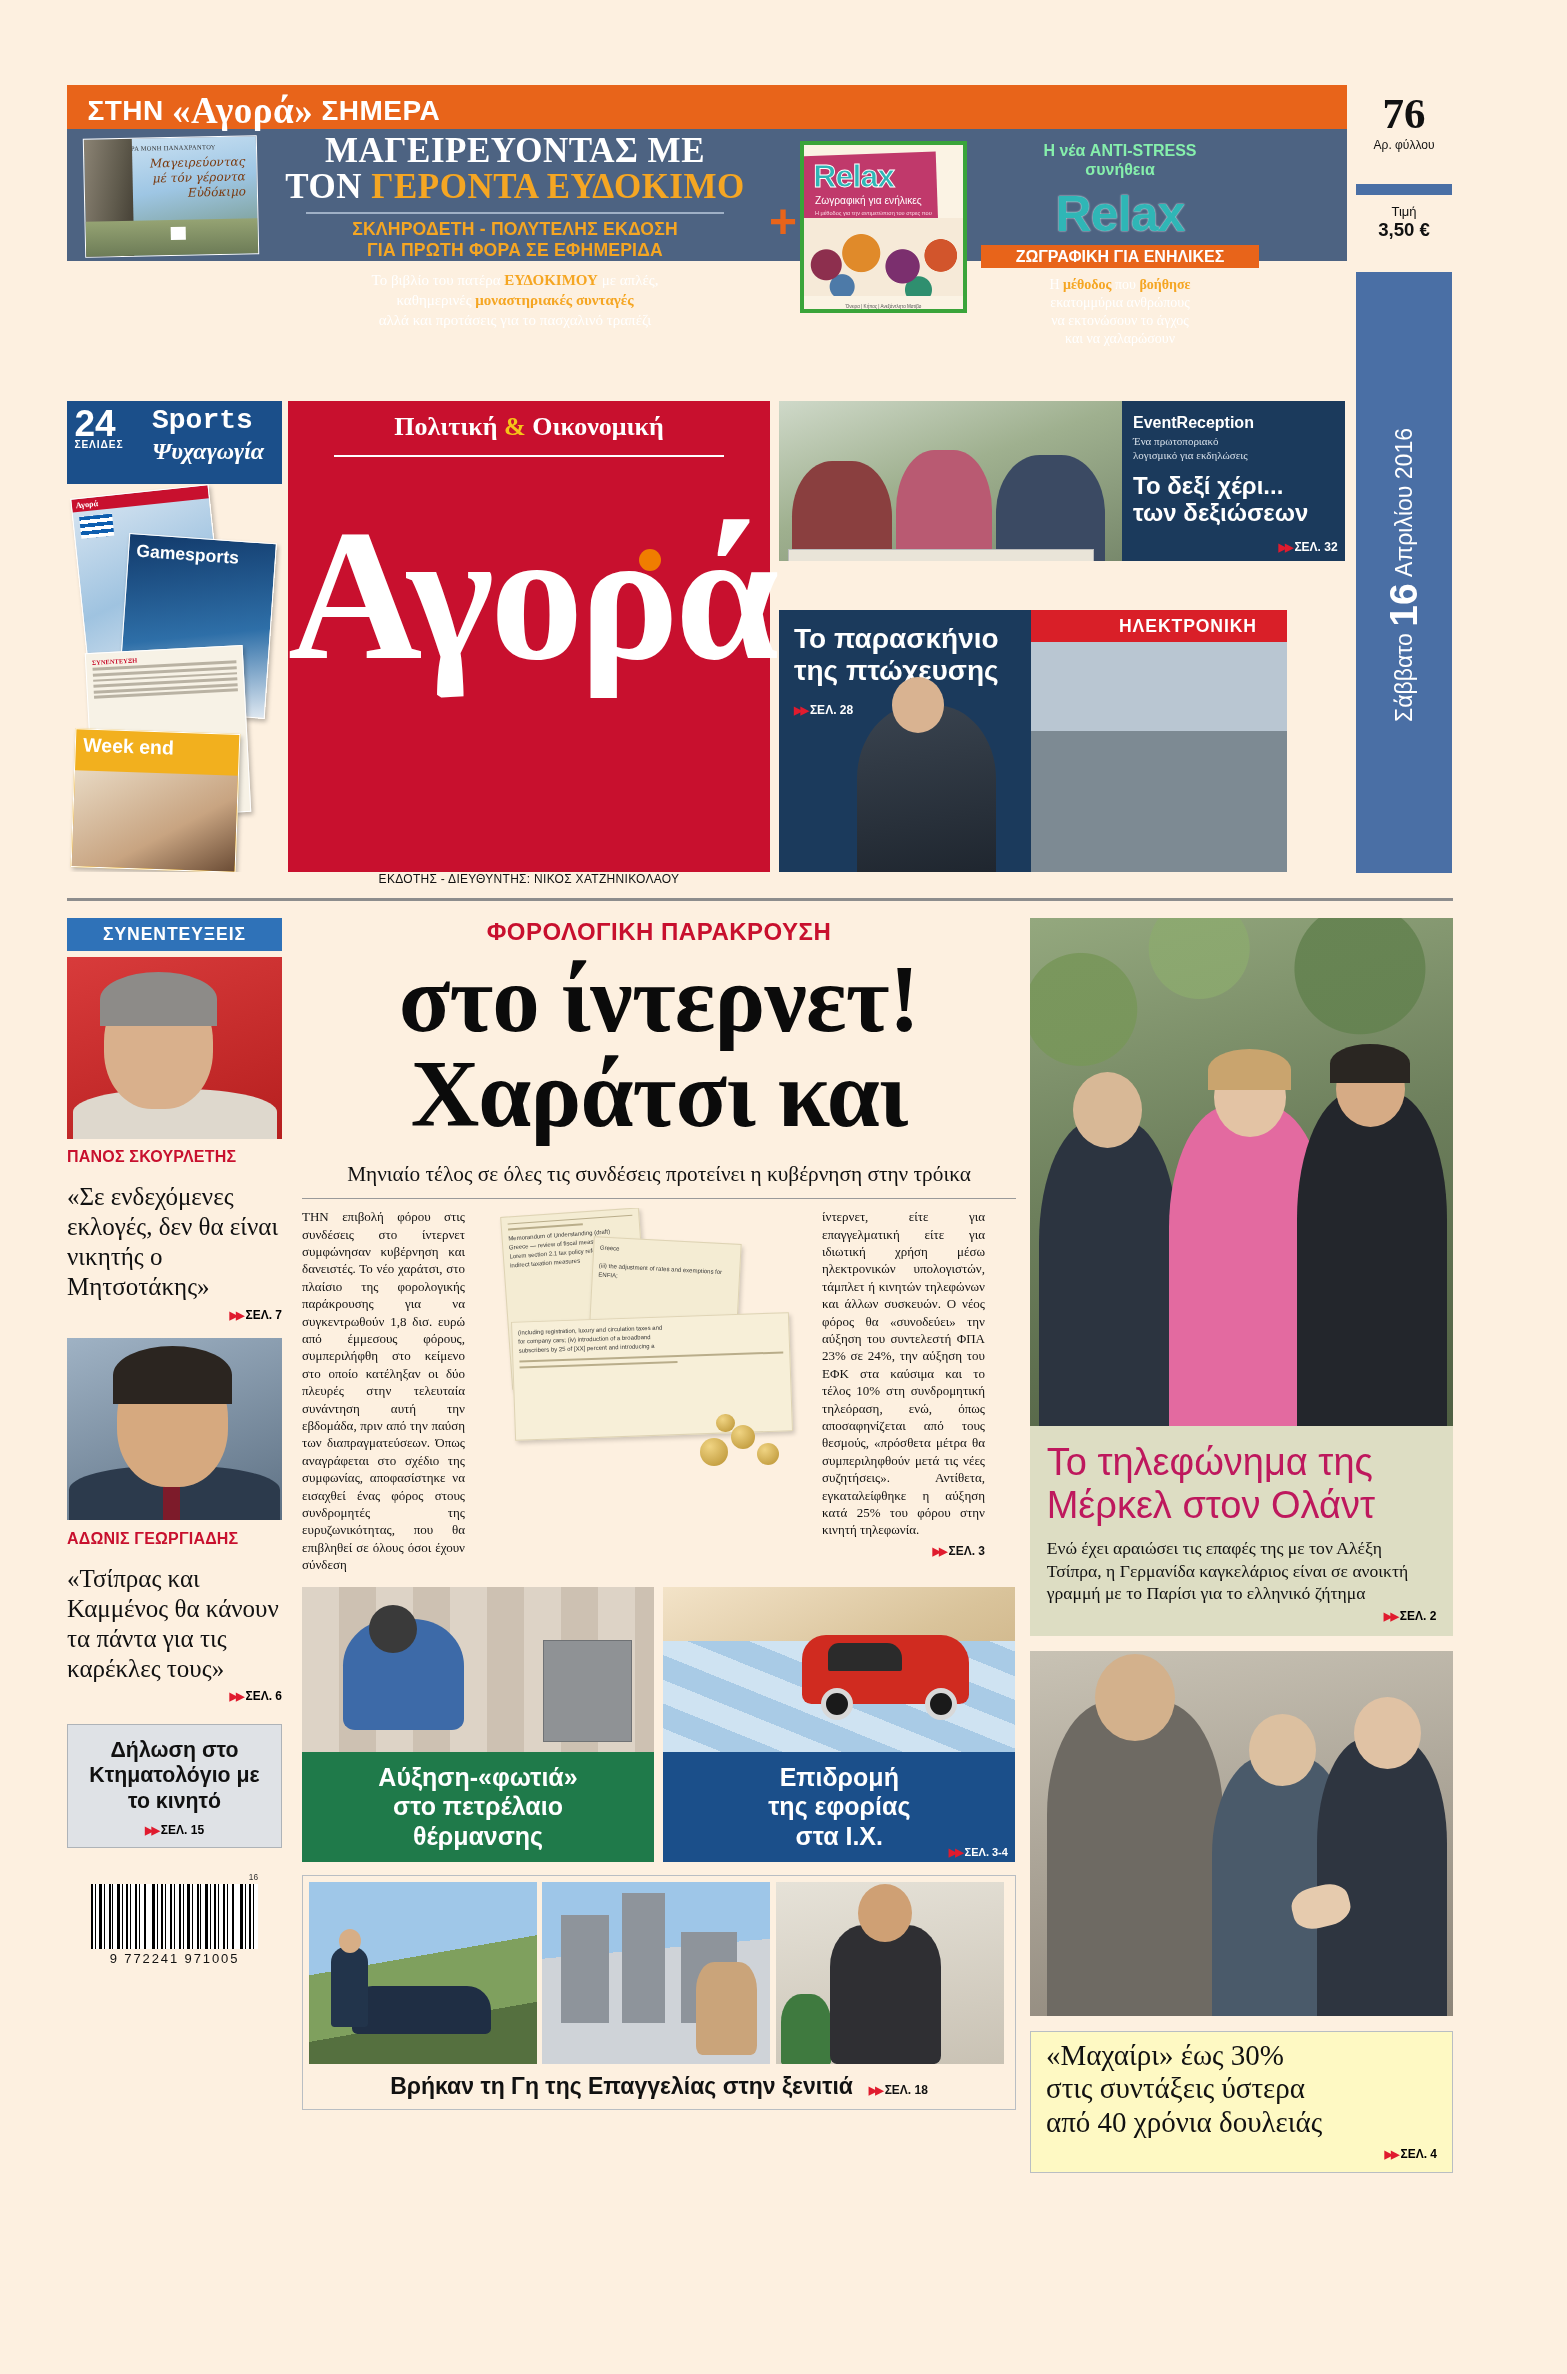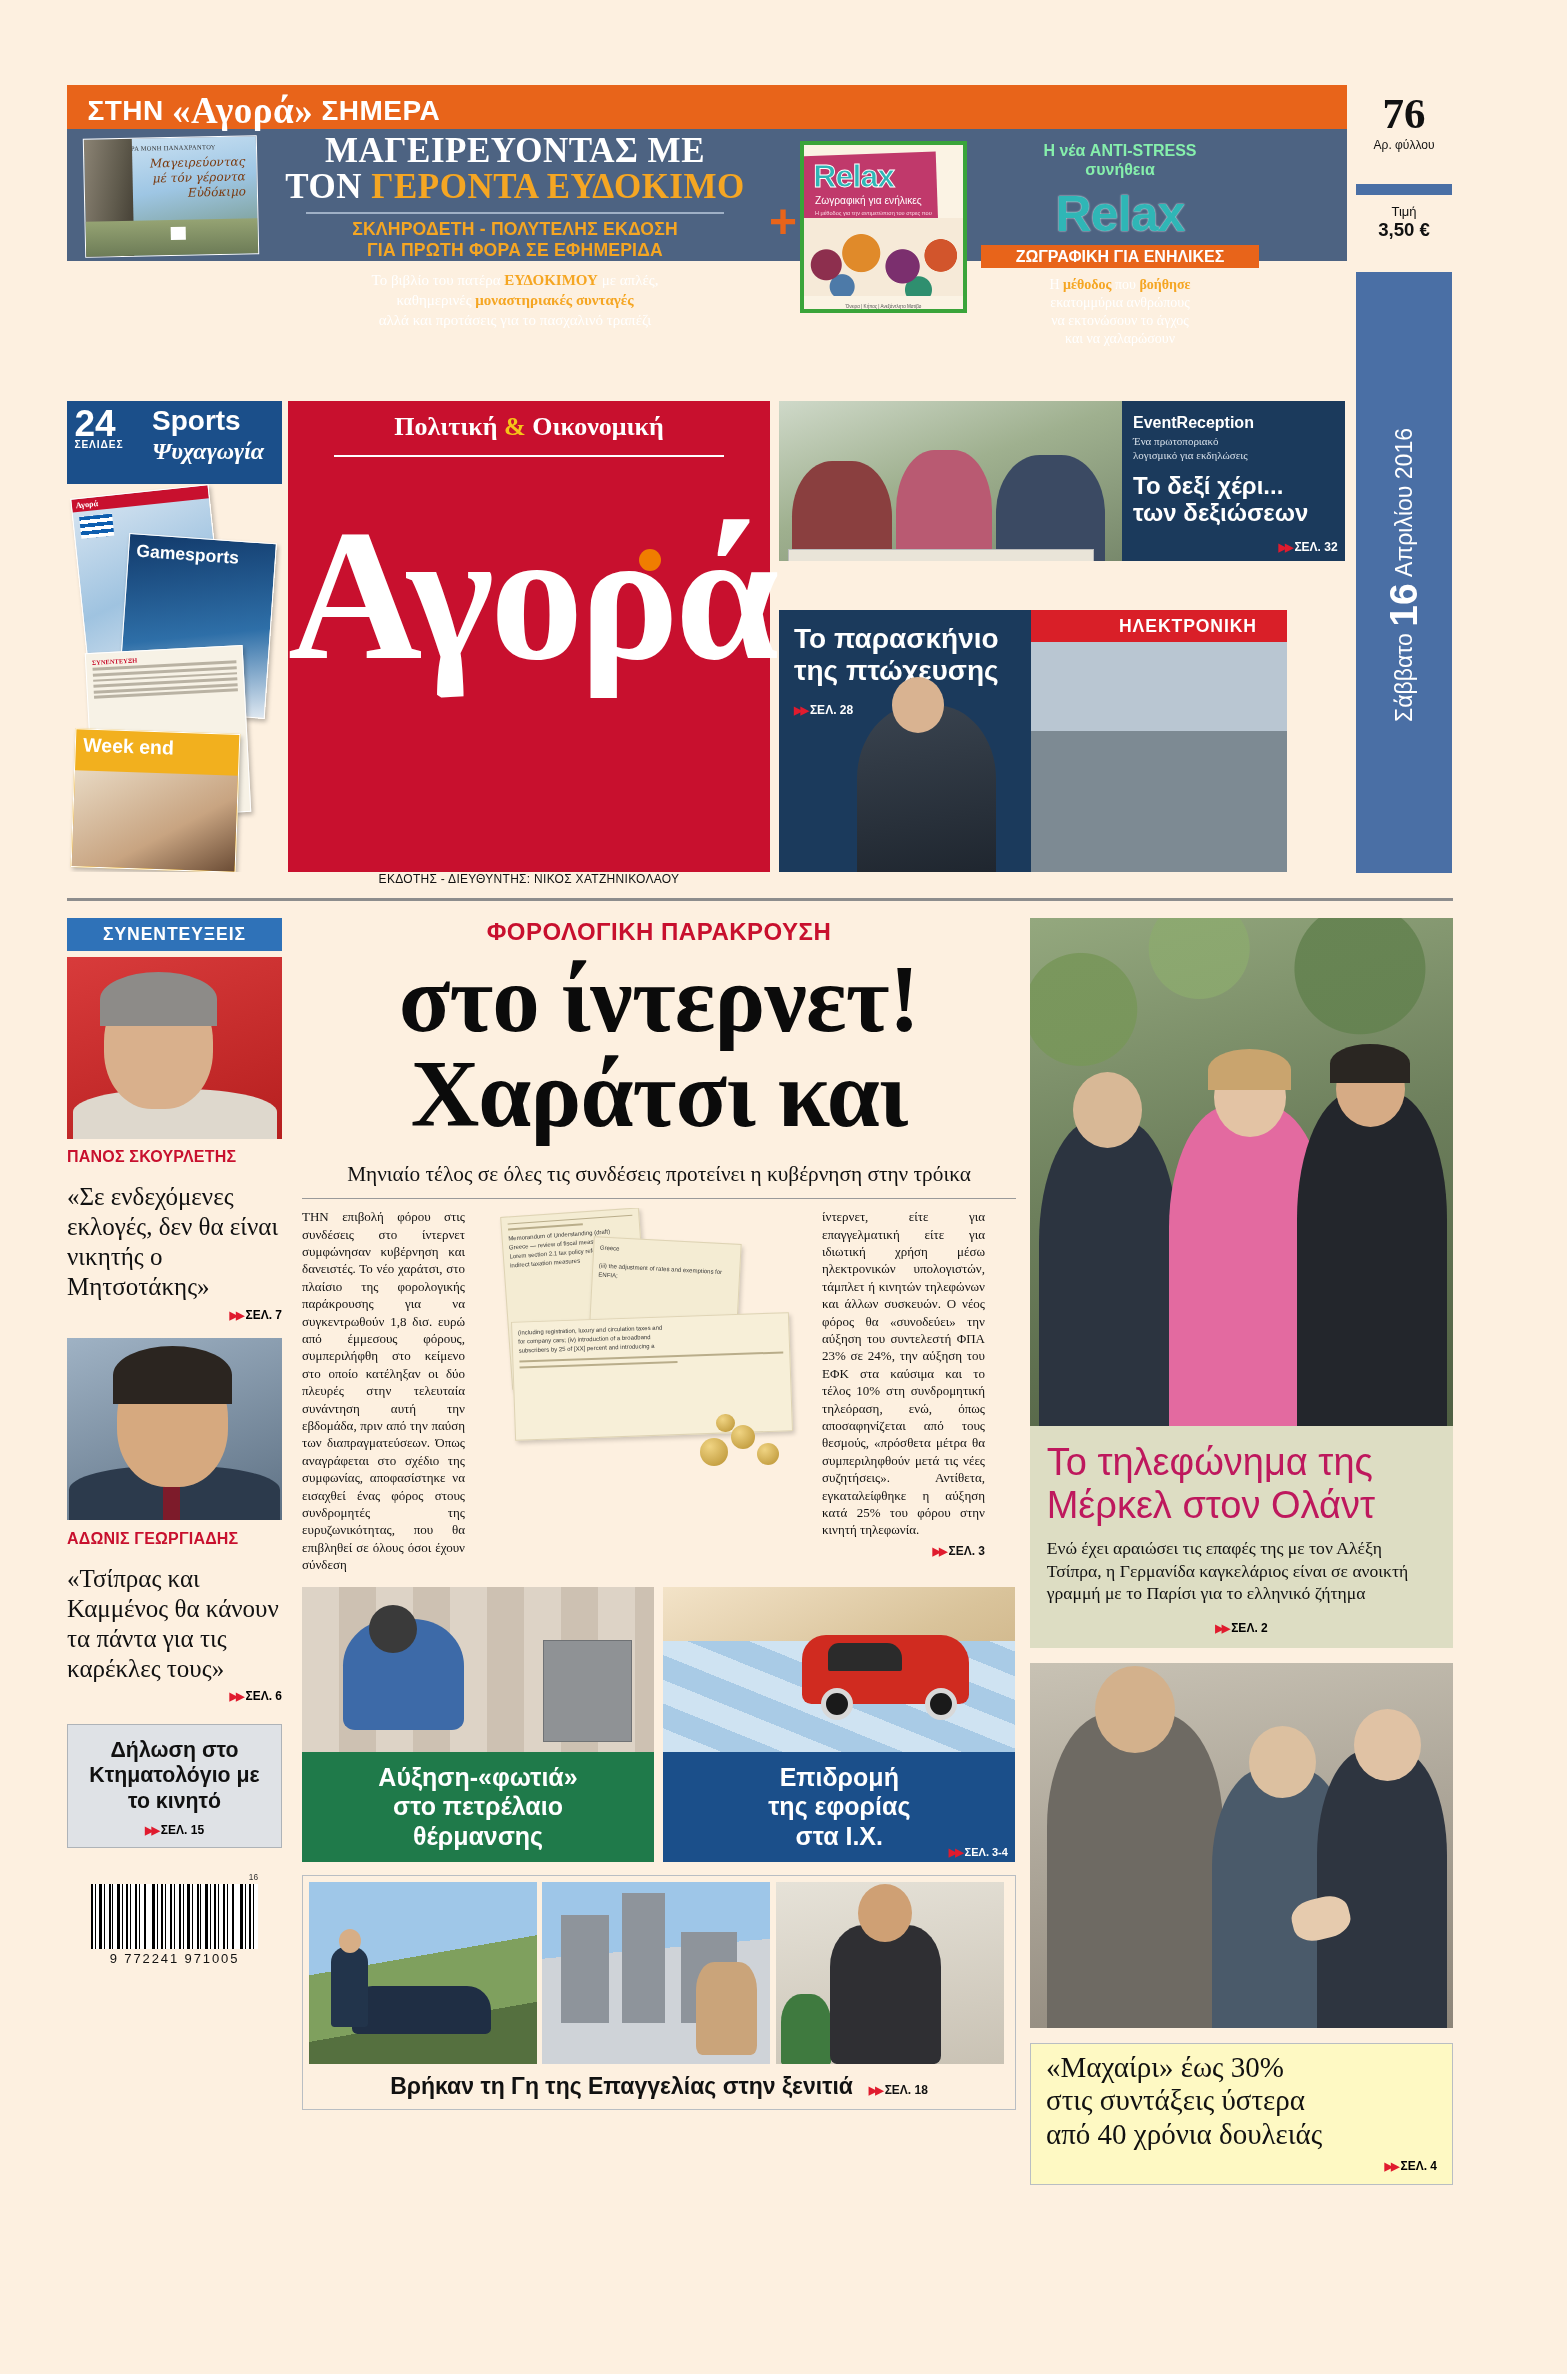--- a/index.html
+++ b/index.html
@@ -164,21 +164,21 @@
     position:absolute; left:67px; top:401px; width:215px; height:83px;
     background:#1b4f8a;
   }
   .sports-24 {
     position:absolute; left:7.4px; top:5.6px; color:#fff; font-weight:bold;
     font-size:37px; font-family:"Liberation Sans",sans-serif; line-height:.9;
   }
   .sports-24 small { display:block; font-size:10.2px; font-weight:bold; letter-spacing:0.9px;}
   .sports-word {
     position:absolute; left:85px; top:3.7px; color:#fff; font-weight:bold;
-    font-size:28px; font-family:Liberation Sans, sans-serif;
+    font-size:28px; font-family:Liberation Mono, monospace;
   }
   .sports-word2 {
     position:absolute; left:85px; top:37px; color:#fff; font-weight:bold;
     font-size:24px; font-family:"Liberation Serif",serif; font-style:italic;
   }
   .supplements {
     position:absolute; left:67px; top:482px; width:215px; height:390px;
     overflow:hidden;
   }
   .sup { position:absolute; border:1.9px solid #fff; box-shadow:1.9px 2.8px 4.6px rgba(0,0,0,.25); overflow:hidden;}
@@ -470,22 +470,22 @@
   .rc-block {
     background:#ddddc3; padding:15px 16.7px 13px; position:relative;
   }
   .rc-title {
     font-size:38px; line-height:1.12; color:#be185d; font-family:Liberation Sans, sans-serif;
   }
   .rc-body {
     font-size:17.6px; line-height:1.28; margin-top:11px; color:#111;
     font-family:"Liberation Serif",serif;
   }
-  .rc-sel { text-align:center; font-family:"Liberation Sans",sans-serif;
-    font-size:12px; font-weight:bold; margin-top:16px; }
+  .rc-sel { text-align:right; font-family:"Liberation Sans",sans-serif;
+    font-size:12px; font-weight:bold; margin-top:4px; }
   .rc-photo2 {
     margin-top:15px; width:423px; height:365px; overflow:hidden; position:relative;
     background:linear-gradient(170deg,#c8c2b4,#8d8579);
   }
   .rc-photo2 .old1 { position:absolute; left:16.7px; bottom:0; width:176px; height:315px;
     background:#6e6a63; border-radius:36% 36% 0 0; }
   .rc-photo2 .old1h { position:absolute; left:65px; bottom:275px; width:80px; height:87px;
     border-radius:50%; background:#d3b18c; }
   .rc-photo2 .old2 { position:absolute; left:182px; bottom:0; width:139px; height:260px;
     background:#4a5a6a; border-radius:38% 38% 0 0; }

